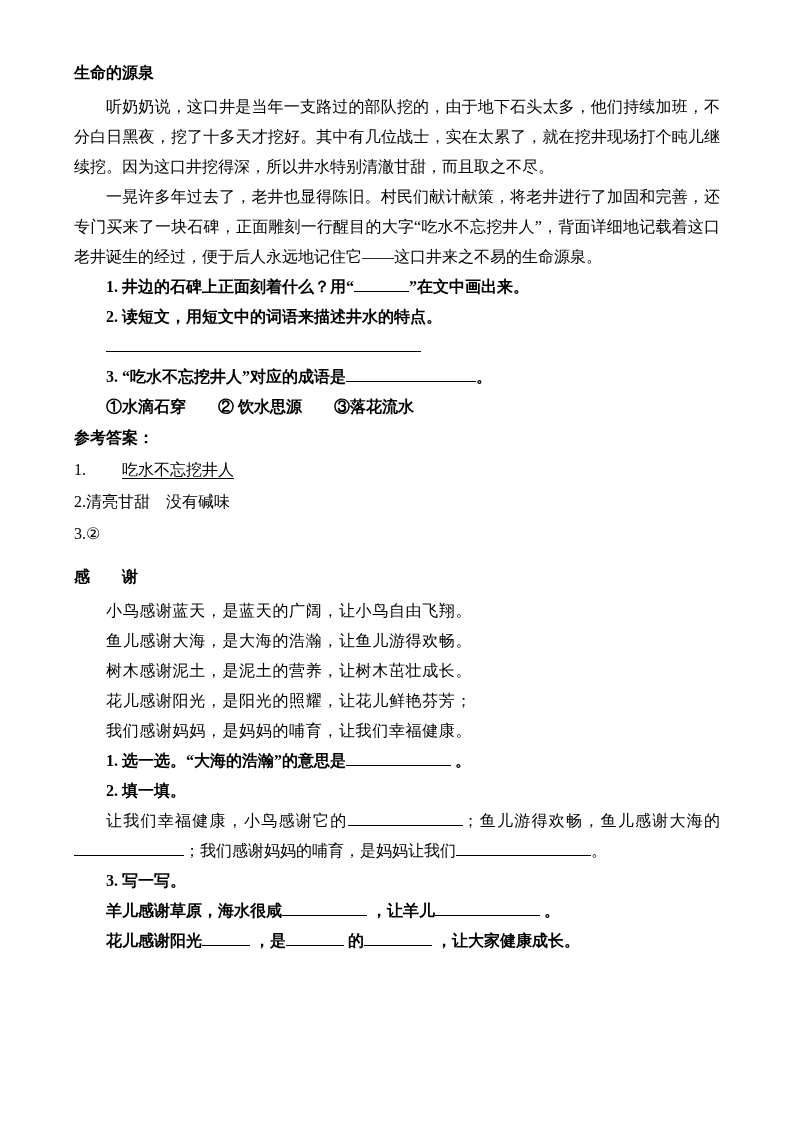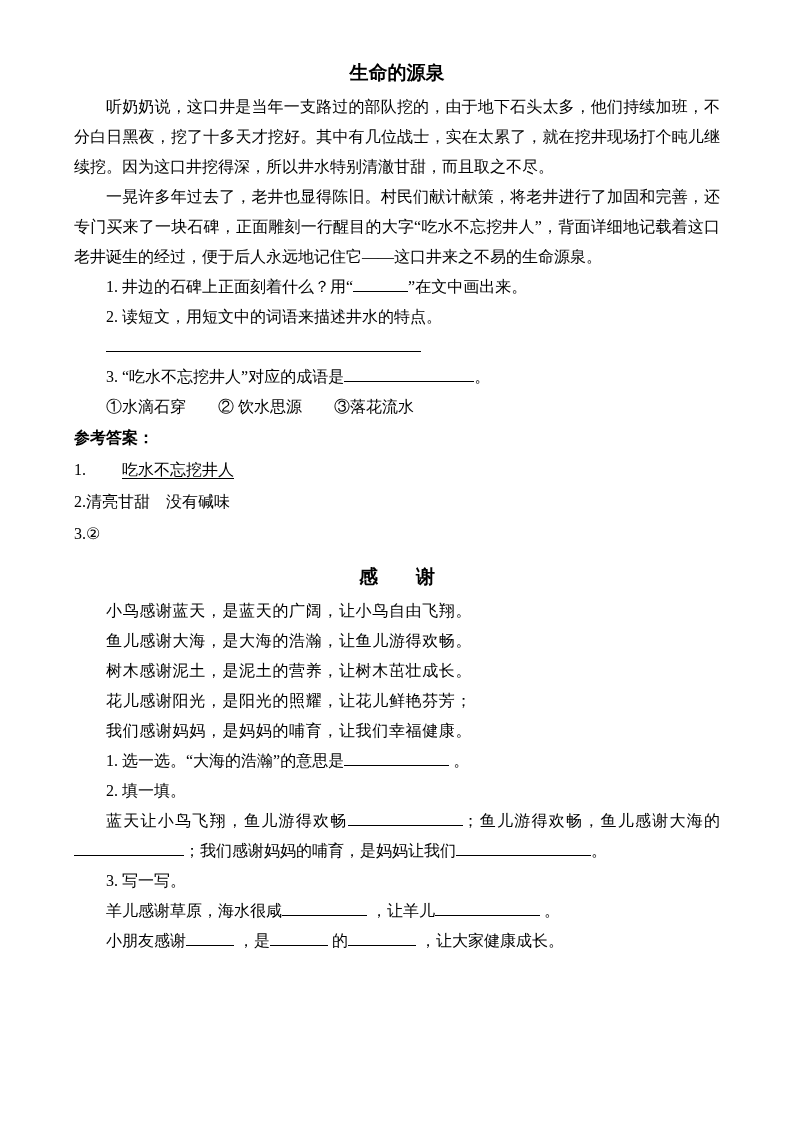--- a/index.html
+++ b/index.html
@@ -11,32 +11,32 @@
     margin: 0 auto;
     background: #ffffff;
     color: #000000;
     padding: 58px 73px 30px 74px;
     font-family: "Liberation Serif", "DejaVu Serif", serif;
     font-size: 16px;
     line-height: 30px;
     overflow: hidden;
   }
   .doc-title {
-    text-align: center;
-    font-size: 19px;
+    text-align: left;
+    font-size: 16px;
     font-weight: 700;
     line-height: 30px;
     margin-bottom: 4px;
   }
   .doc-title.second { margin-top: 12px; }
   .para {
     text-indent: 2em;
     text-align: justify;
   }
-  .qline { margin-left: 2em; }
+  .qline { margin-left: 2em; font-weight: bold; }
   .poem-line { margin-left: 2em; letter-spacing: 0.04em; }
   .ans-heading { font-weight: 700; line-height: 32px; }
   .ans-line { line-height: 32px; }
   .blank {
     display: inline-block;
     height: 15px;
     border-bottom: 1px solid #000;
     vertical-align: baseline;
   }
   .bw55  { width: 55px; }
@@ -83,21 +83,21 @@
   <p class="poem-line">鱼儿感谢大海，是大海的浩瀚，让鱼儿游得欢畅。</p>
   <p class="poem-line">树木感谢泥土，是泥土的营养，让树木茁壮成长。</p>
   <p class="poem-line">花儿感谢阳光，是阳光的照耀，让花儿鲜艳芬芳；</p>
   <p class="poem-line">我们感谢妈妈，是妈妈的哺育，让我们幸福健康。</p>
 
   <p class="qline"><span>1. 选一选。“大海的浩瀚”的意思是</span><span class="blank bw105"></span><span> 。</span></p>
 
 
   <p class="qline">2. 填一填。</p>
 
-  <p class="para"><span>蓝天让小鸟飞翔，鱼儿游得欢畅</span><span class="blank bw115"></span><span>；鱼儿游得欢畅，鱼儿感谢大海的</span><span class="blank bw110"></span><span>；我们感谢妈妈的哺育，是妈妈让我们</span><span class="blank bw135"></span><span>。</span></p>
+  <p class="para"><span>让我们幸福健康，小鸟感谢它的</span><span class="blank bw115"></span><span>；鱼儿游得欢畅，鱼儿感谢大海的</span><span class="blank bw110"></span><span>；我们感谢妈妈的哺育，是妈妈让我们</span><span class="blank bw135"></span><span>。</span></p>
 
   <p class="qline">3. 写一写。</p>
 
   <p class="qline"><span>羊儿感谢草原，海水很咸</span><span class="blank bw85"></span><span> ，让羊儿</span><span class="blank bw105"></span><span> 。</span></p>
 
-  <p class="qline"><span>小朋友感谢</span><span class="blank bw48"></span><span> ，是</span><span class="blank bw58"></span><span> 的</span><span class="blank bw68"></span><span> ，让大家健康成长。</span></p>
+  <p class="qline"><span>花儿感谢阳光</span><span class="blank bw48"></span><span> ，是</span><span class="blank bw58"></span><span> 的</span><span class="blank bw68"></span><span> ，让大家健康成长。</span></p>
 
 </div>
 
 </body></html>

